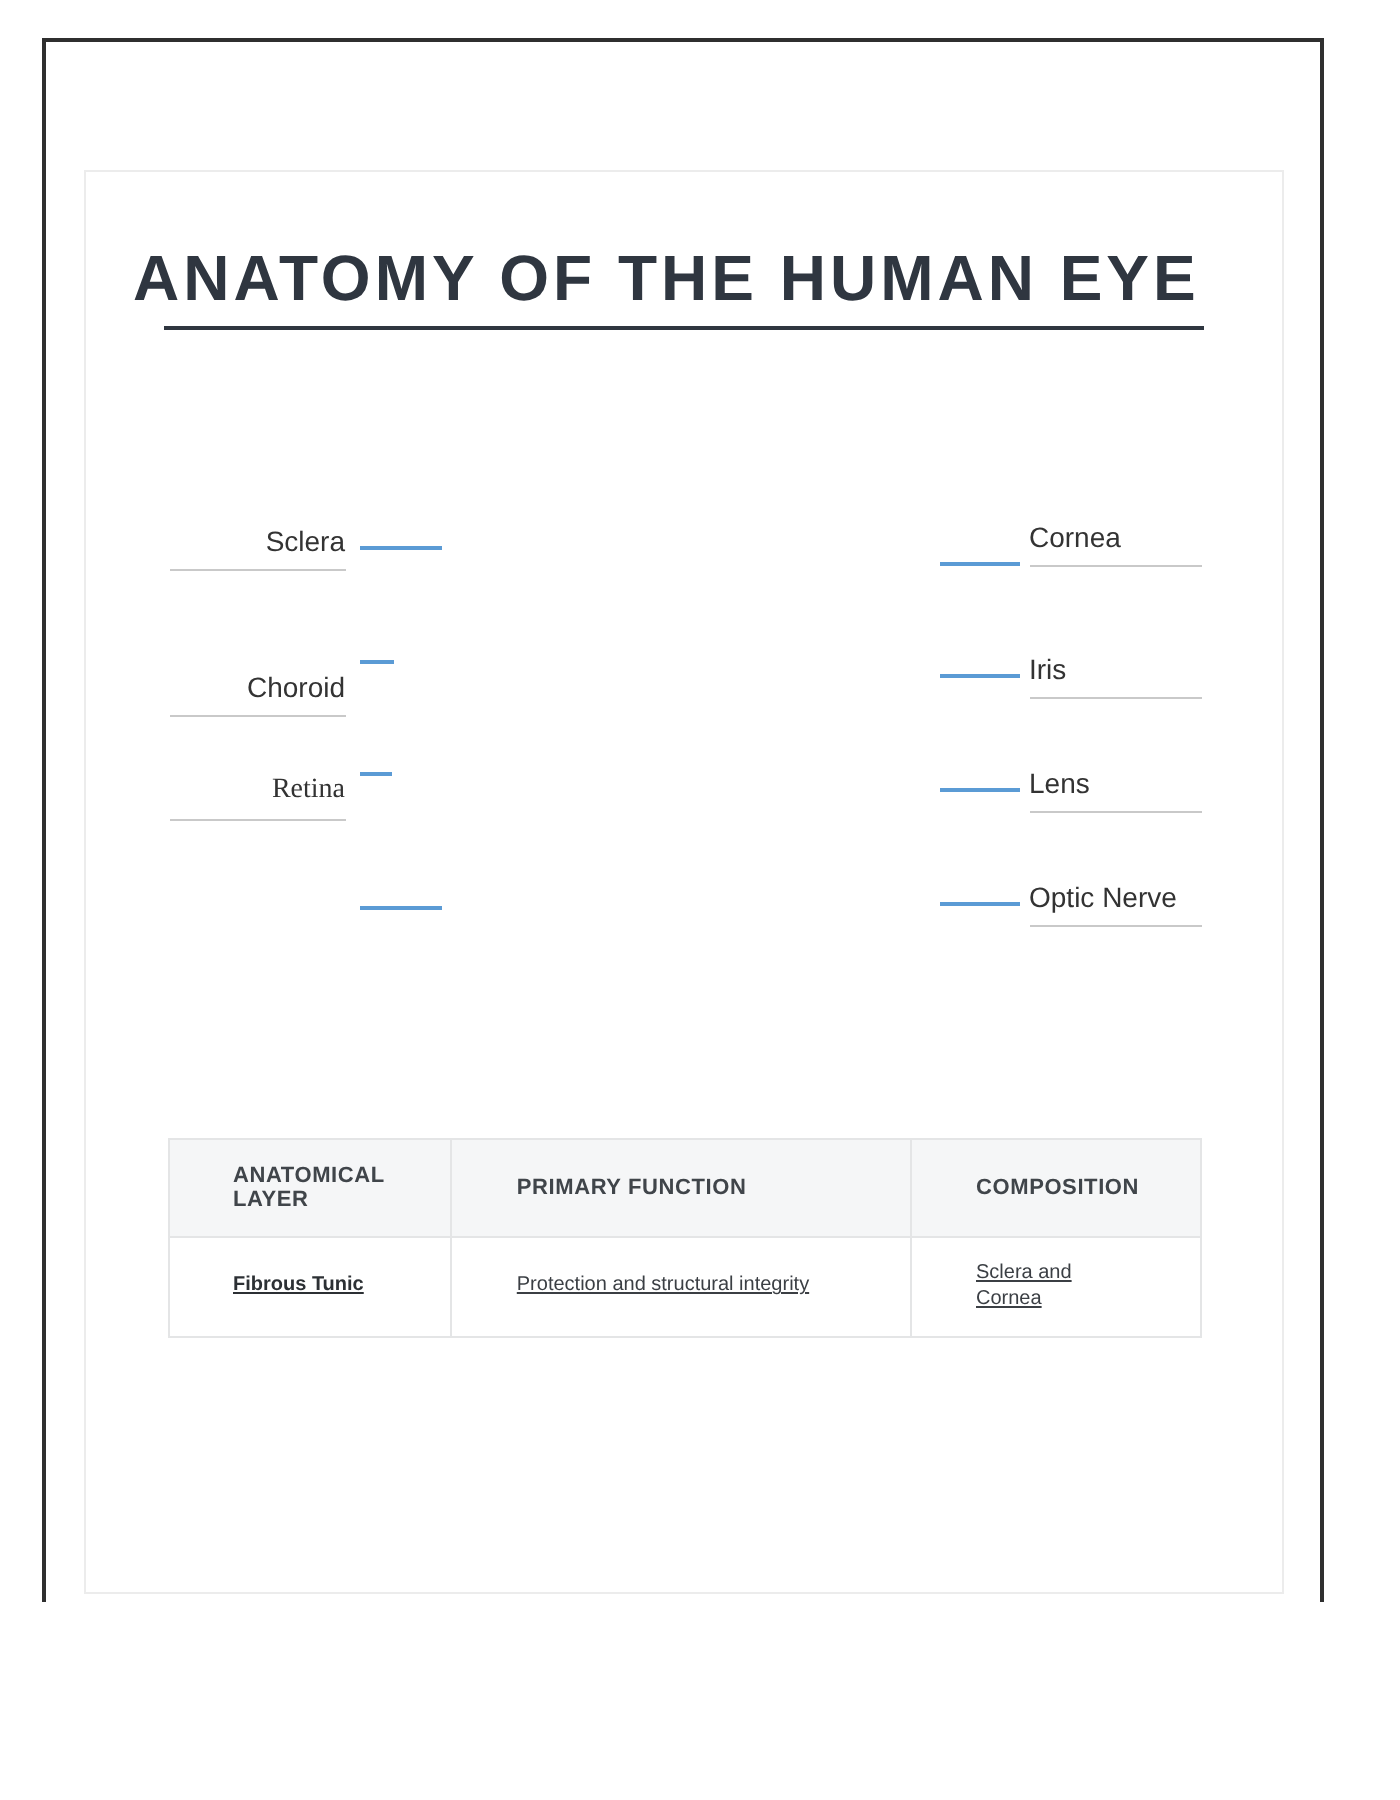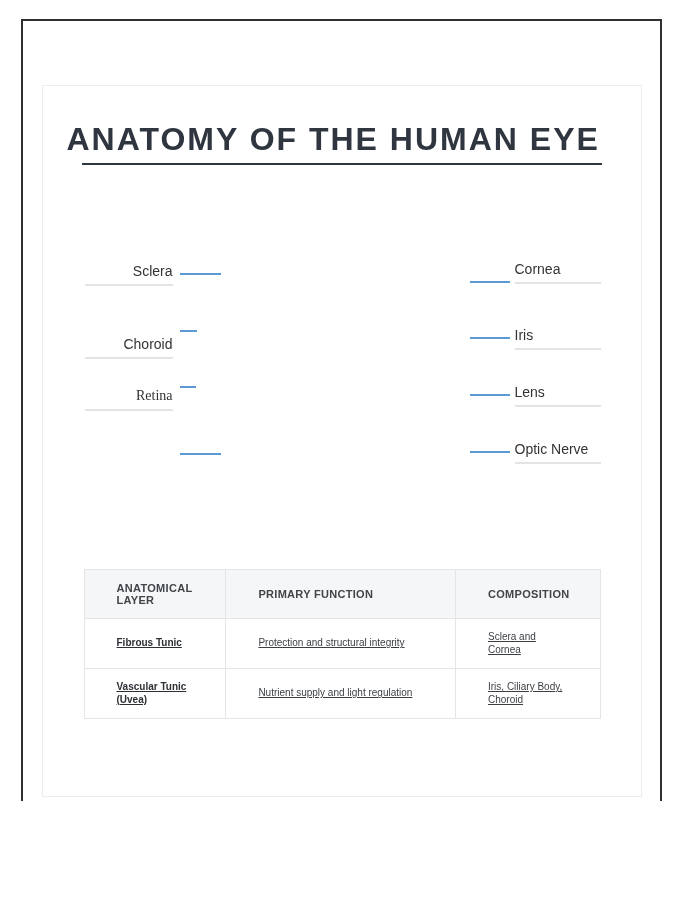--- a/index.html
+++ b/index.html
@@ -110,22 +110,17 @@
           <th>PRIMARY FUNCTION</th>
           <th>COMPOSITION</th>
         </tr>
       </thead>
       <tbody>
         <tr>
           <td>Fibrous Tunic</td>
           <td>Protection and structural integrity</td>
           <td>Sclera and Cornea</td>
         </tr>
-        <tr>
-          <td>Vascular Tunic (Uvea)</td>
-          <td>Nutrient supply and light regulation</td>
-          <td>Iris, Ciliary Body, Choroid</td>
-        </tr>
       </tbody>
     </table>
 
   </div>
 </div>
 
 </body></html>

